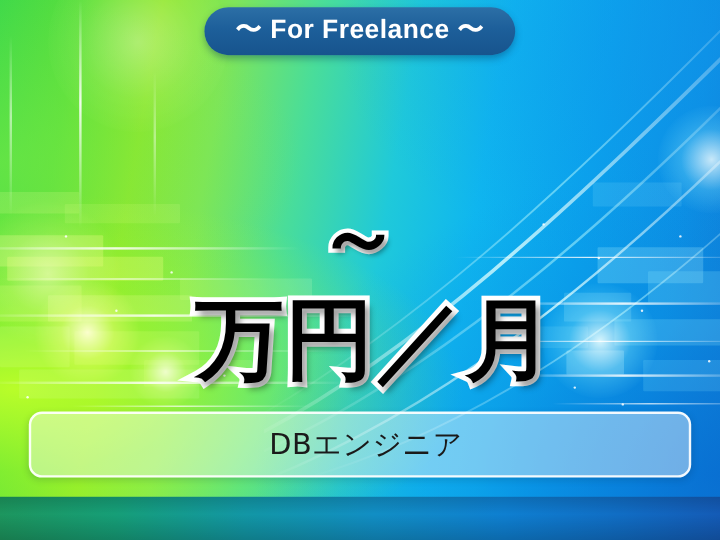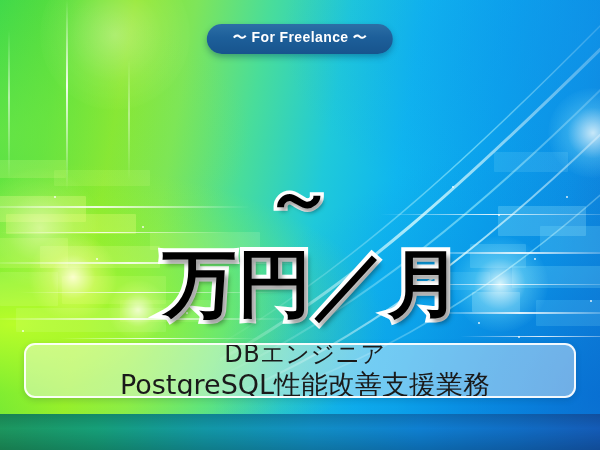--- a/index.html
+++ b/index.html
@@ -124,27 +124,27 @@
     position: absolute;
     inset: 0;
     z-index: 20;
   }
 
   
   .pill {
     position: absolute;
     left: 50%;
     transform: translateX(-50%);
-    top: 24px;
+    top: 6px;
     padding: 5px 26px 7px 26px;
     border-radius: 999px;
     background: linear-gradient(180deg, #2c6fa6 0%, #1d5f9a 45%, #17548d 100%);
     box-shadow: 0 3px 6px rgba(0,40,80,0.35);
     color: #ffffff;
-    font-size: 14px;
+    font-size: 22px;
     font-weight: bold;
     letter-spacing: .4px;
     white-space: nowrap;
     line-height: 1.25;
   }
 
   
   .price-row {
     position: absolute;
     top: 58px;
@@ -332,17 +332,16 @@
     <div class="pill">〜 For Freelance 〜</div>
 
     <div class="price-row">
       <span class="approx">～</span>
     </div>
 
     <div class="unit">万円／月</div>
 
     <div class="caption-box">
       <div class="cap-line1">DBエンジニア</div>
-      <div class="cap-line2">PostgreSQL性能改善支援業務</div>
     </div>
 
   </div>
 </div>
 
 </body></html>

